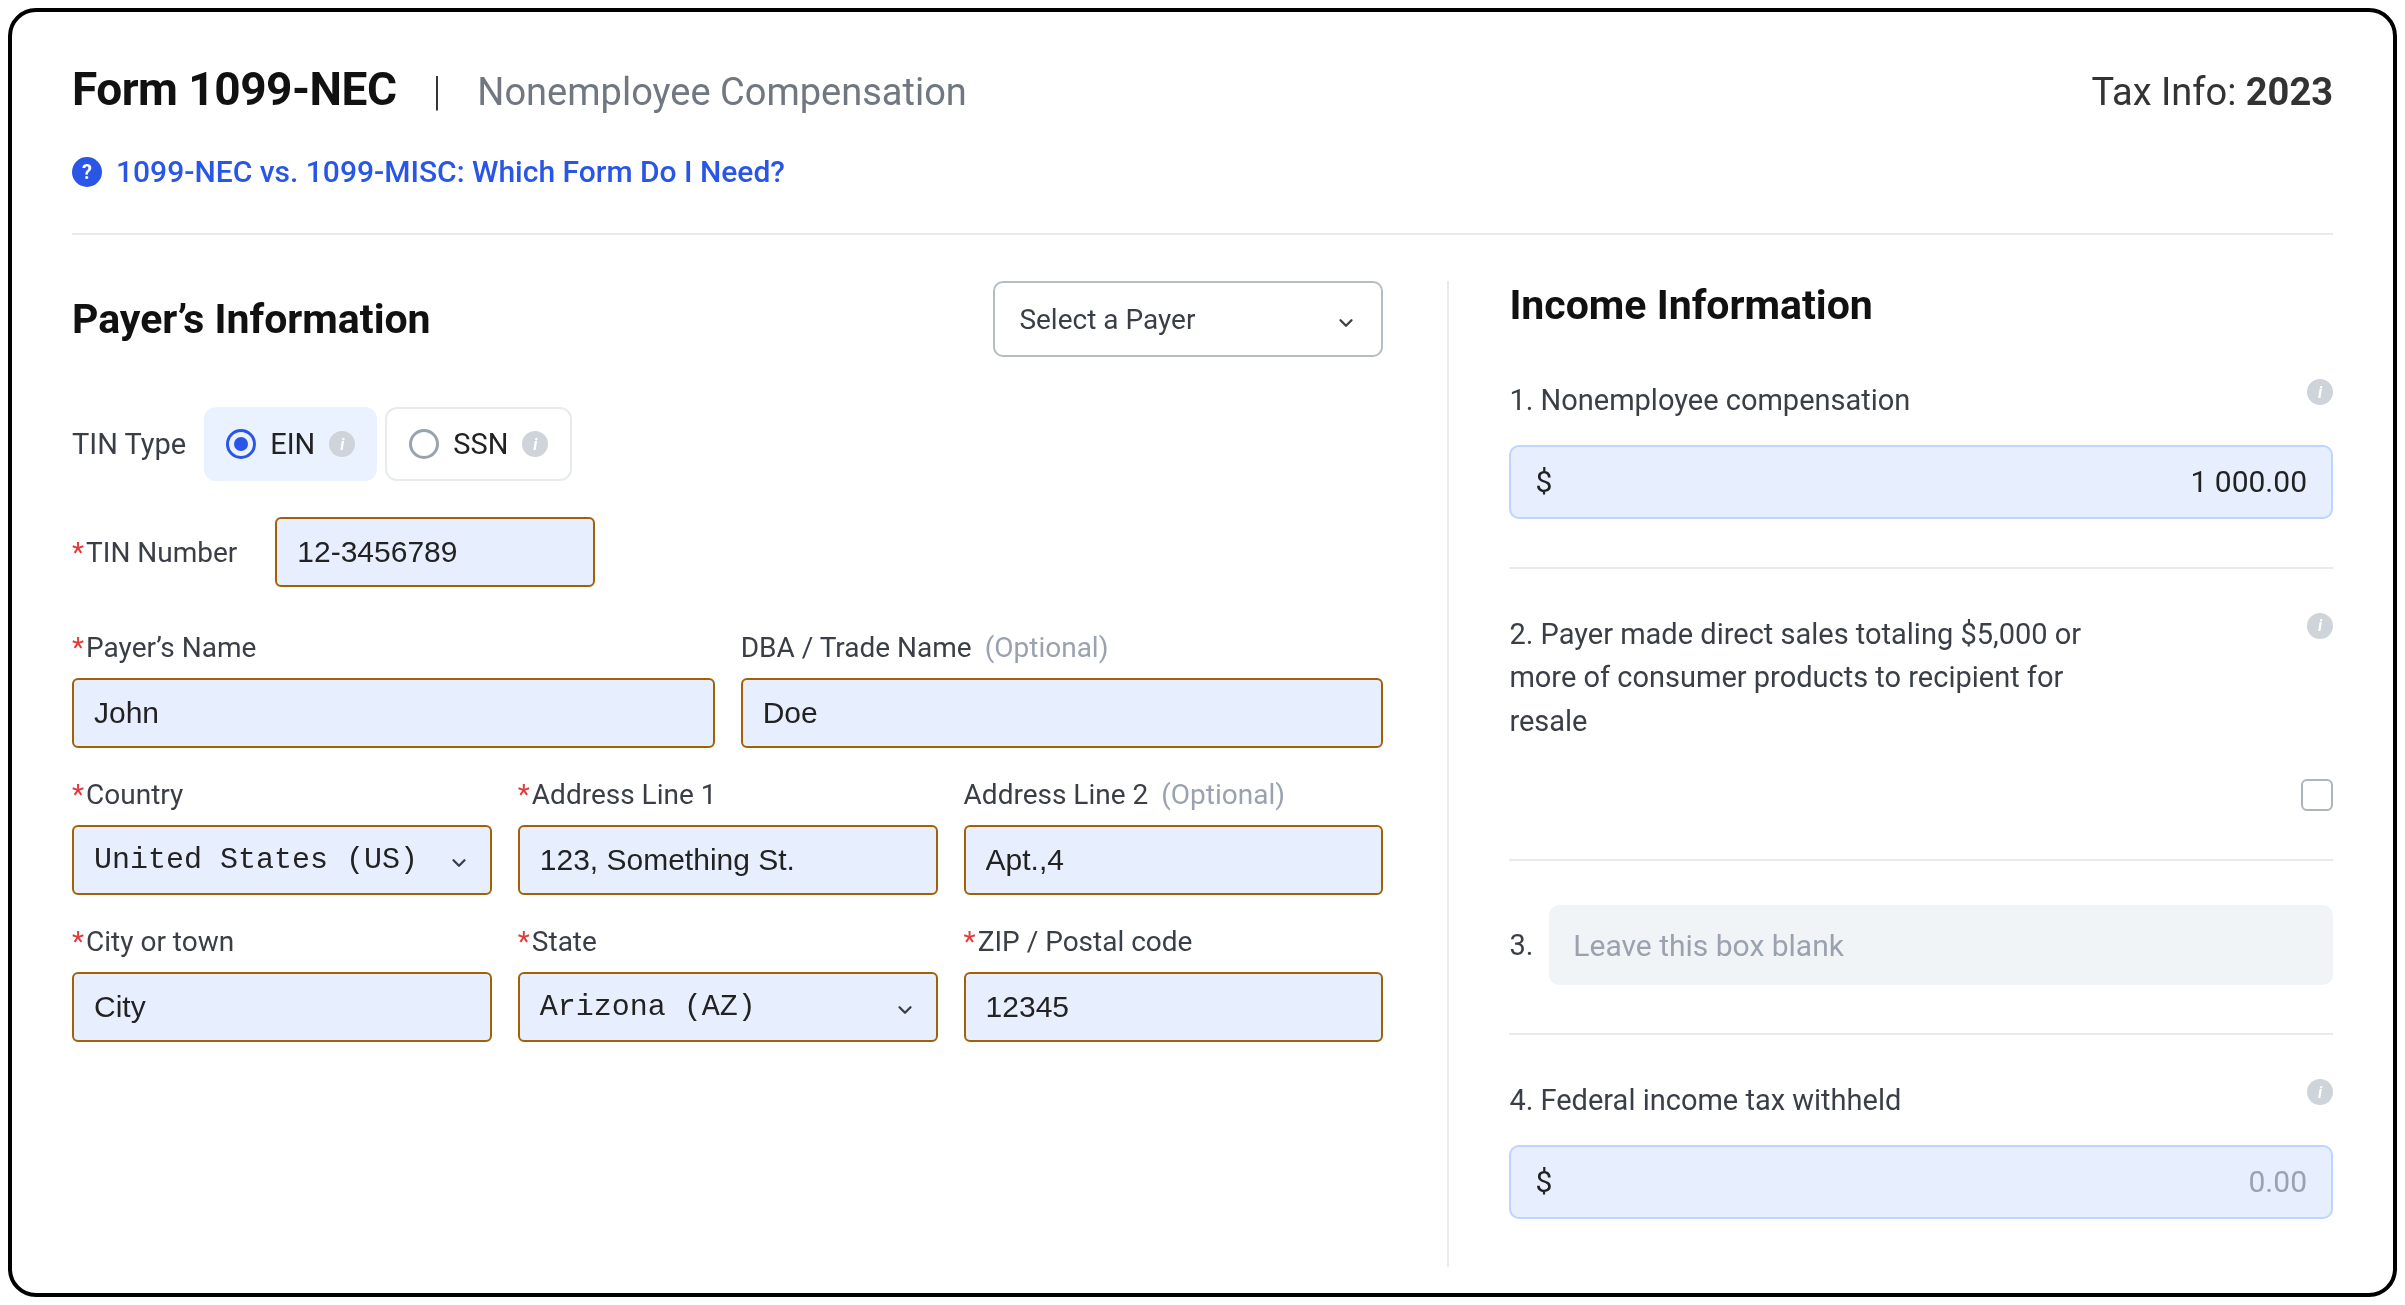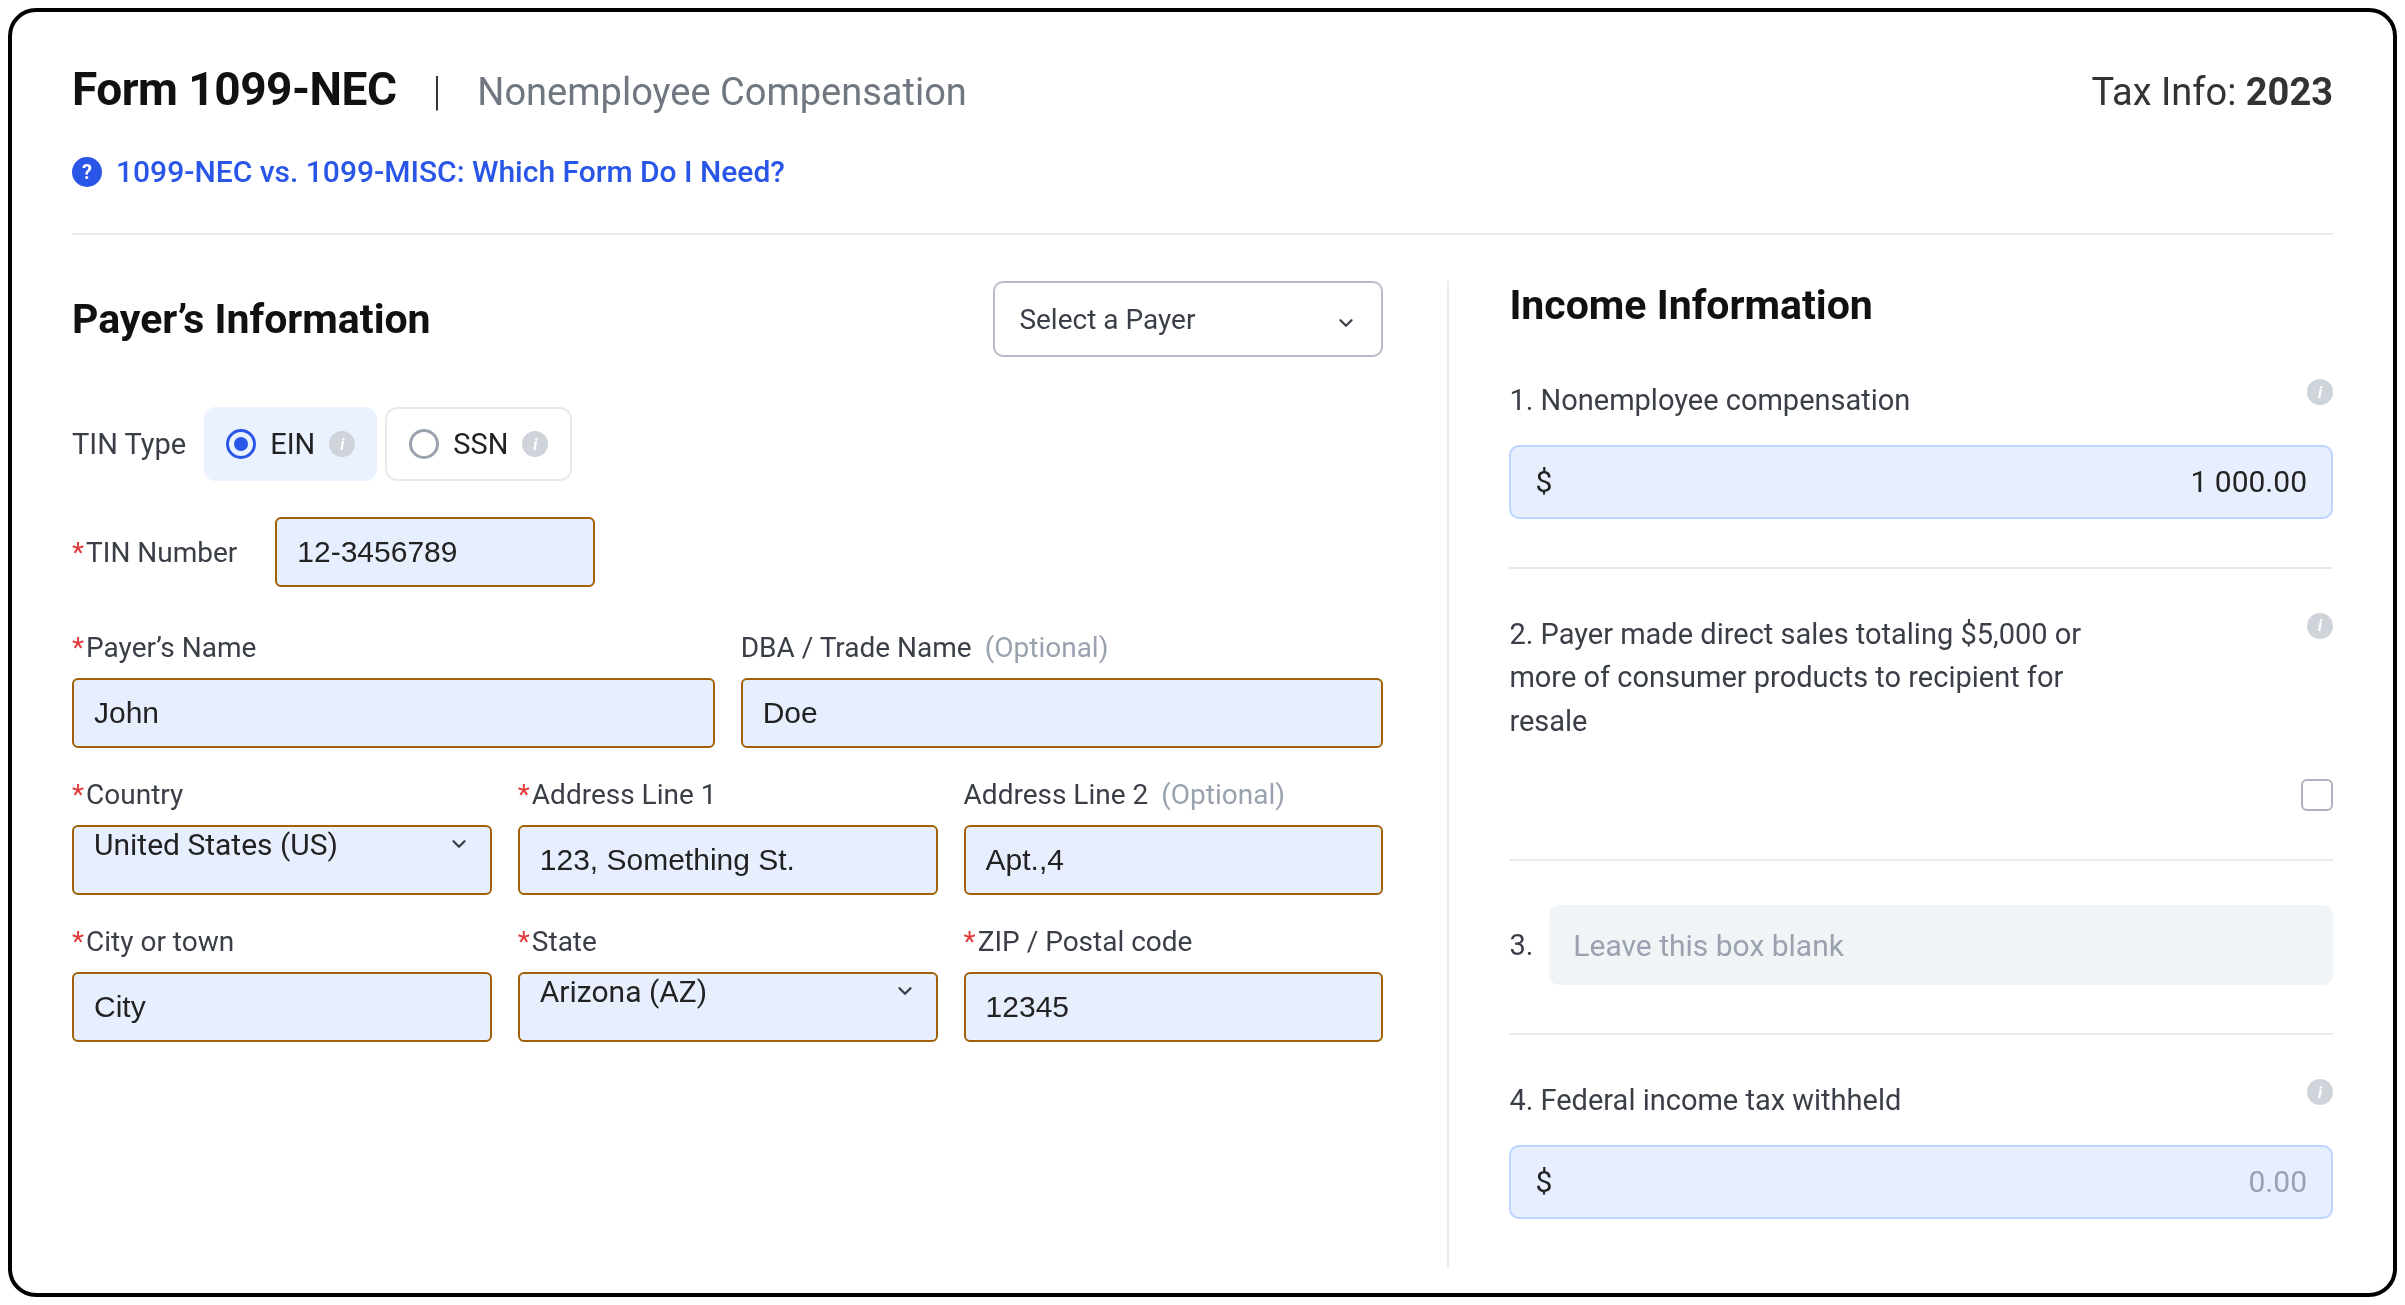--- a/index.html
+++ b/index.html
@@ -66,21 +66,21 @@
     display: inline-flex; align-items: center; justify-content: center;
     color: #fff; font-size: 16px; font-weight: 700; font-style: italic;
   }
   .field-lbl { font-size: 28px; color: #3a3f47; display: block; margin-bottom: 14px; }
   .req::before { content: "*"; color: #e23b3b; margin-right: 2px; }
   .opt { color: #9aa2af; margin-left: 6px; }
   .inp, .sel {
     height: 70px; width: 100%; border: 2px solid #a16207; background: #e7efff;
     border-radius: 6px; font-size: 30px; color: #222; padding: 0 20px; outline: none;
   }
-  .sel { display: flex; align-items: flex-start; justify-content: space-between; cursor: pointer; }
+  .sel { display: flex; align-items: center; justify-content: space-between; cursor: pointer; font-family: Liberation Mono, monospace; }
   .grid2 { display: grid; grid-template-columns: 1fr 1fr; gap: 26px; margin-bottom: 30px; }
   .grid3 { display: grid; grid-template-columns: 1fr 1fr 1fr; gap: 26px; margin-bottom: 30px; }
   .tin-row { display: flex; align-items: center; gap: 38px; margin-bottom: 44px; }
   .tin-input { width: 320px; }
   .save-row { display: flex; align-items: center; justify-content: space-between; margin-top: 26px; }
   .save-note { font-size: 29px; color: #3a3f47; }
   .save-btn {
     height: 70px; padding: 0 38px; border: 2px solid #2a56e8; color: #2a56e8;
     background: #fff; border-radius: 10px; font-size: 30px; font-weight: 600; cursor: pointer;
   }

